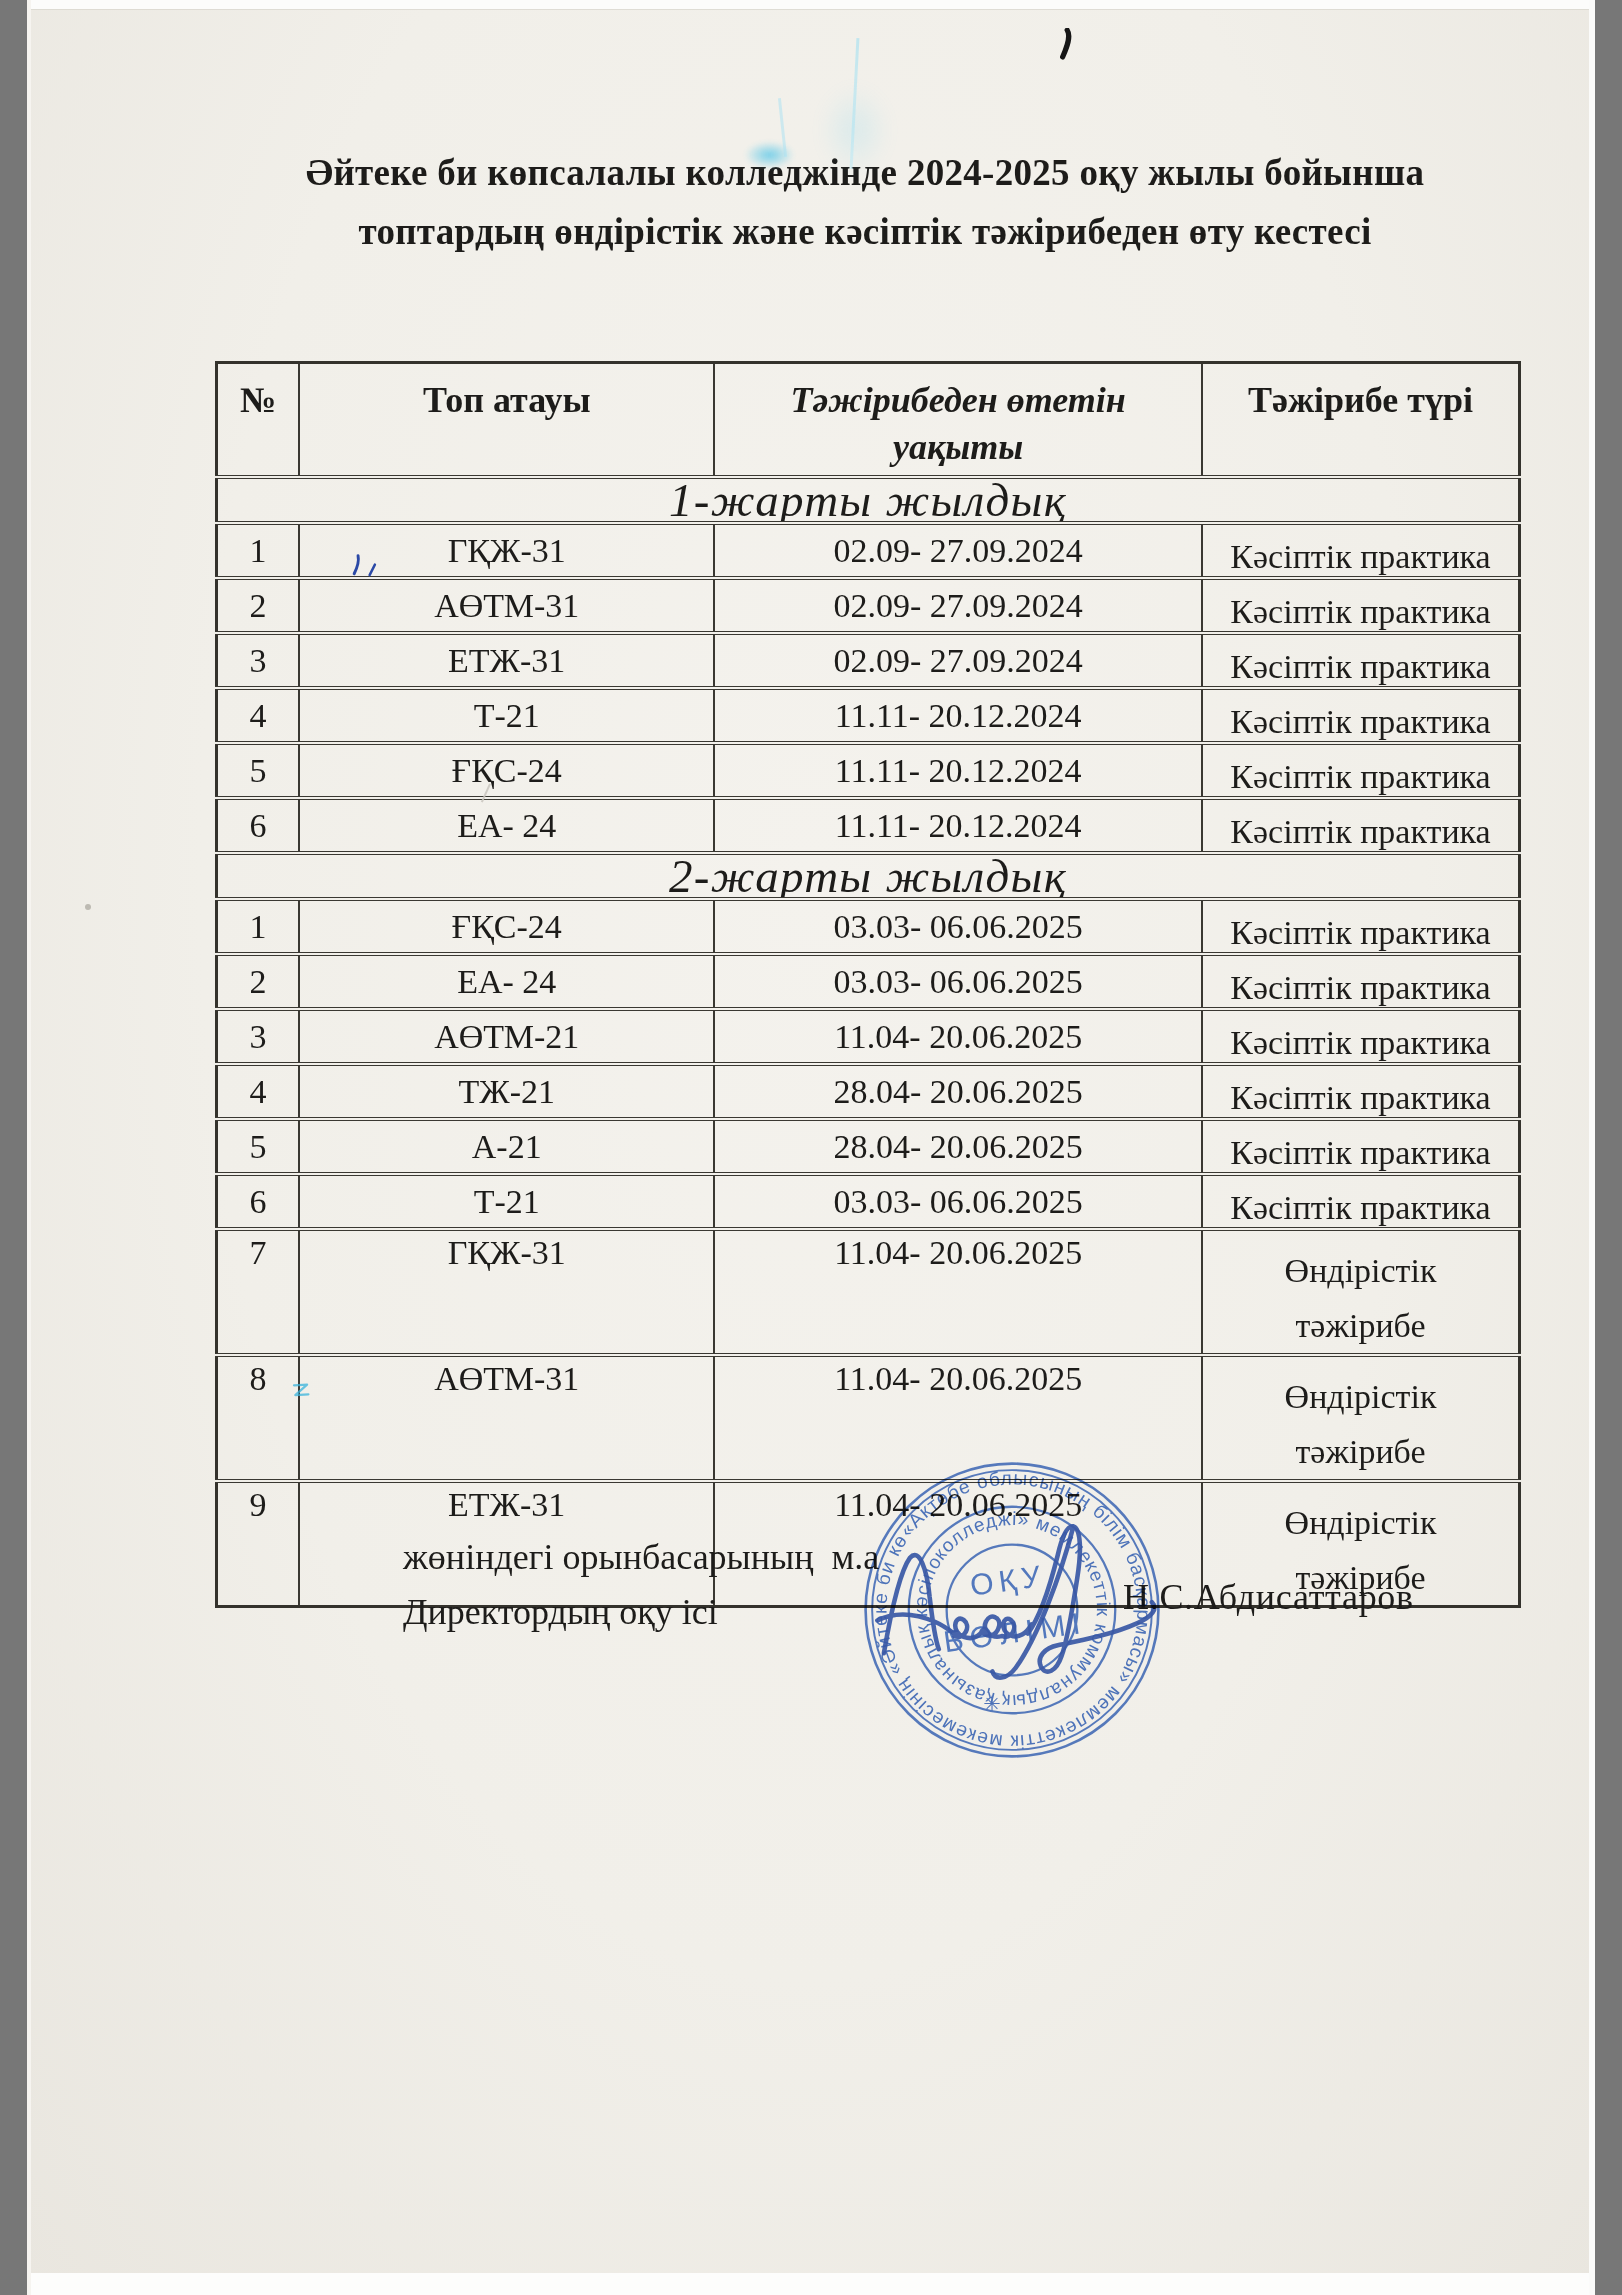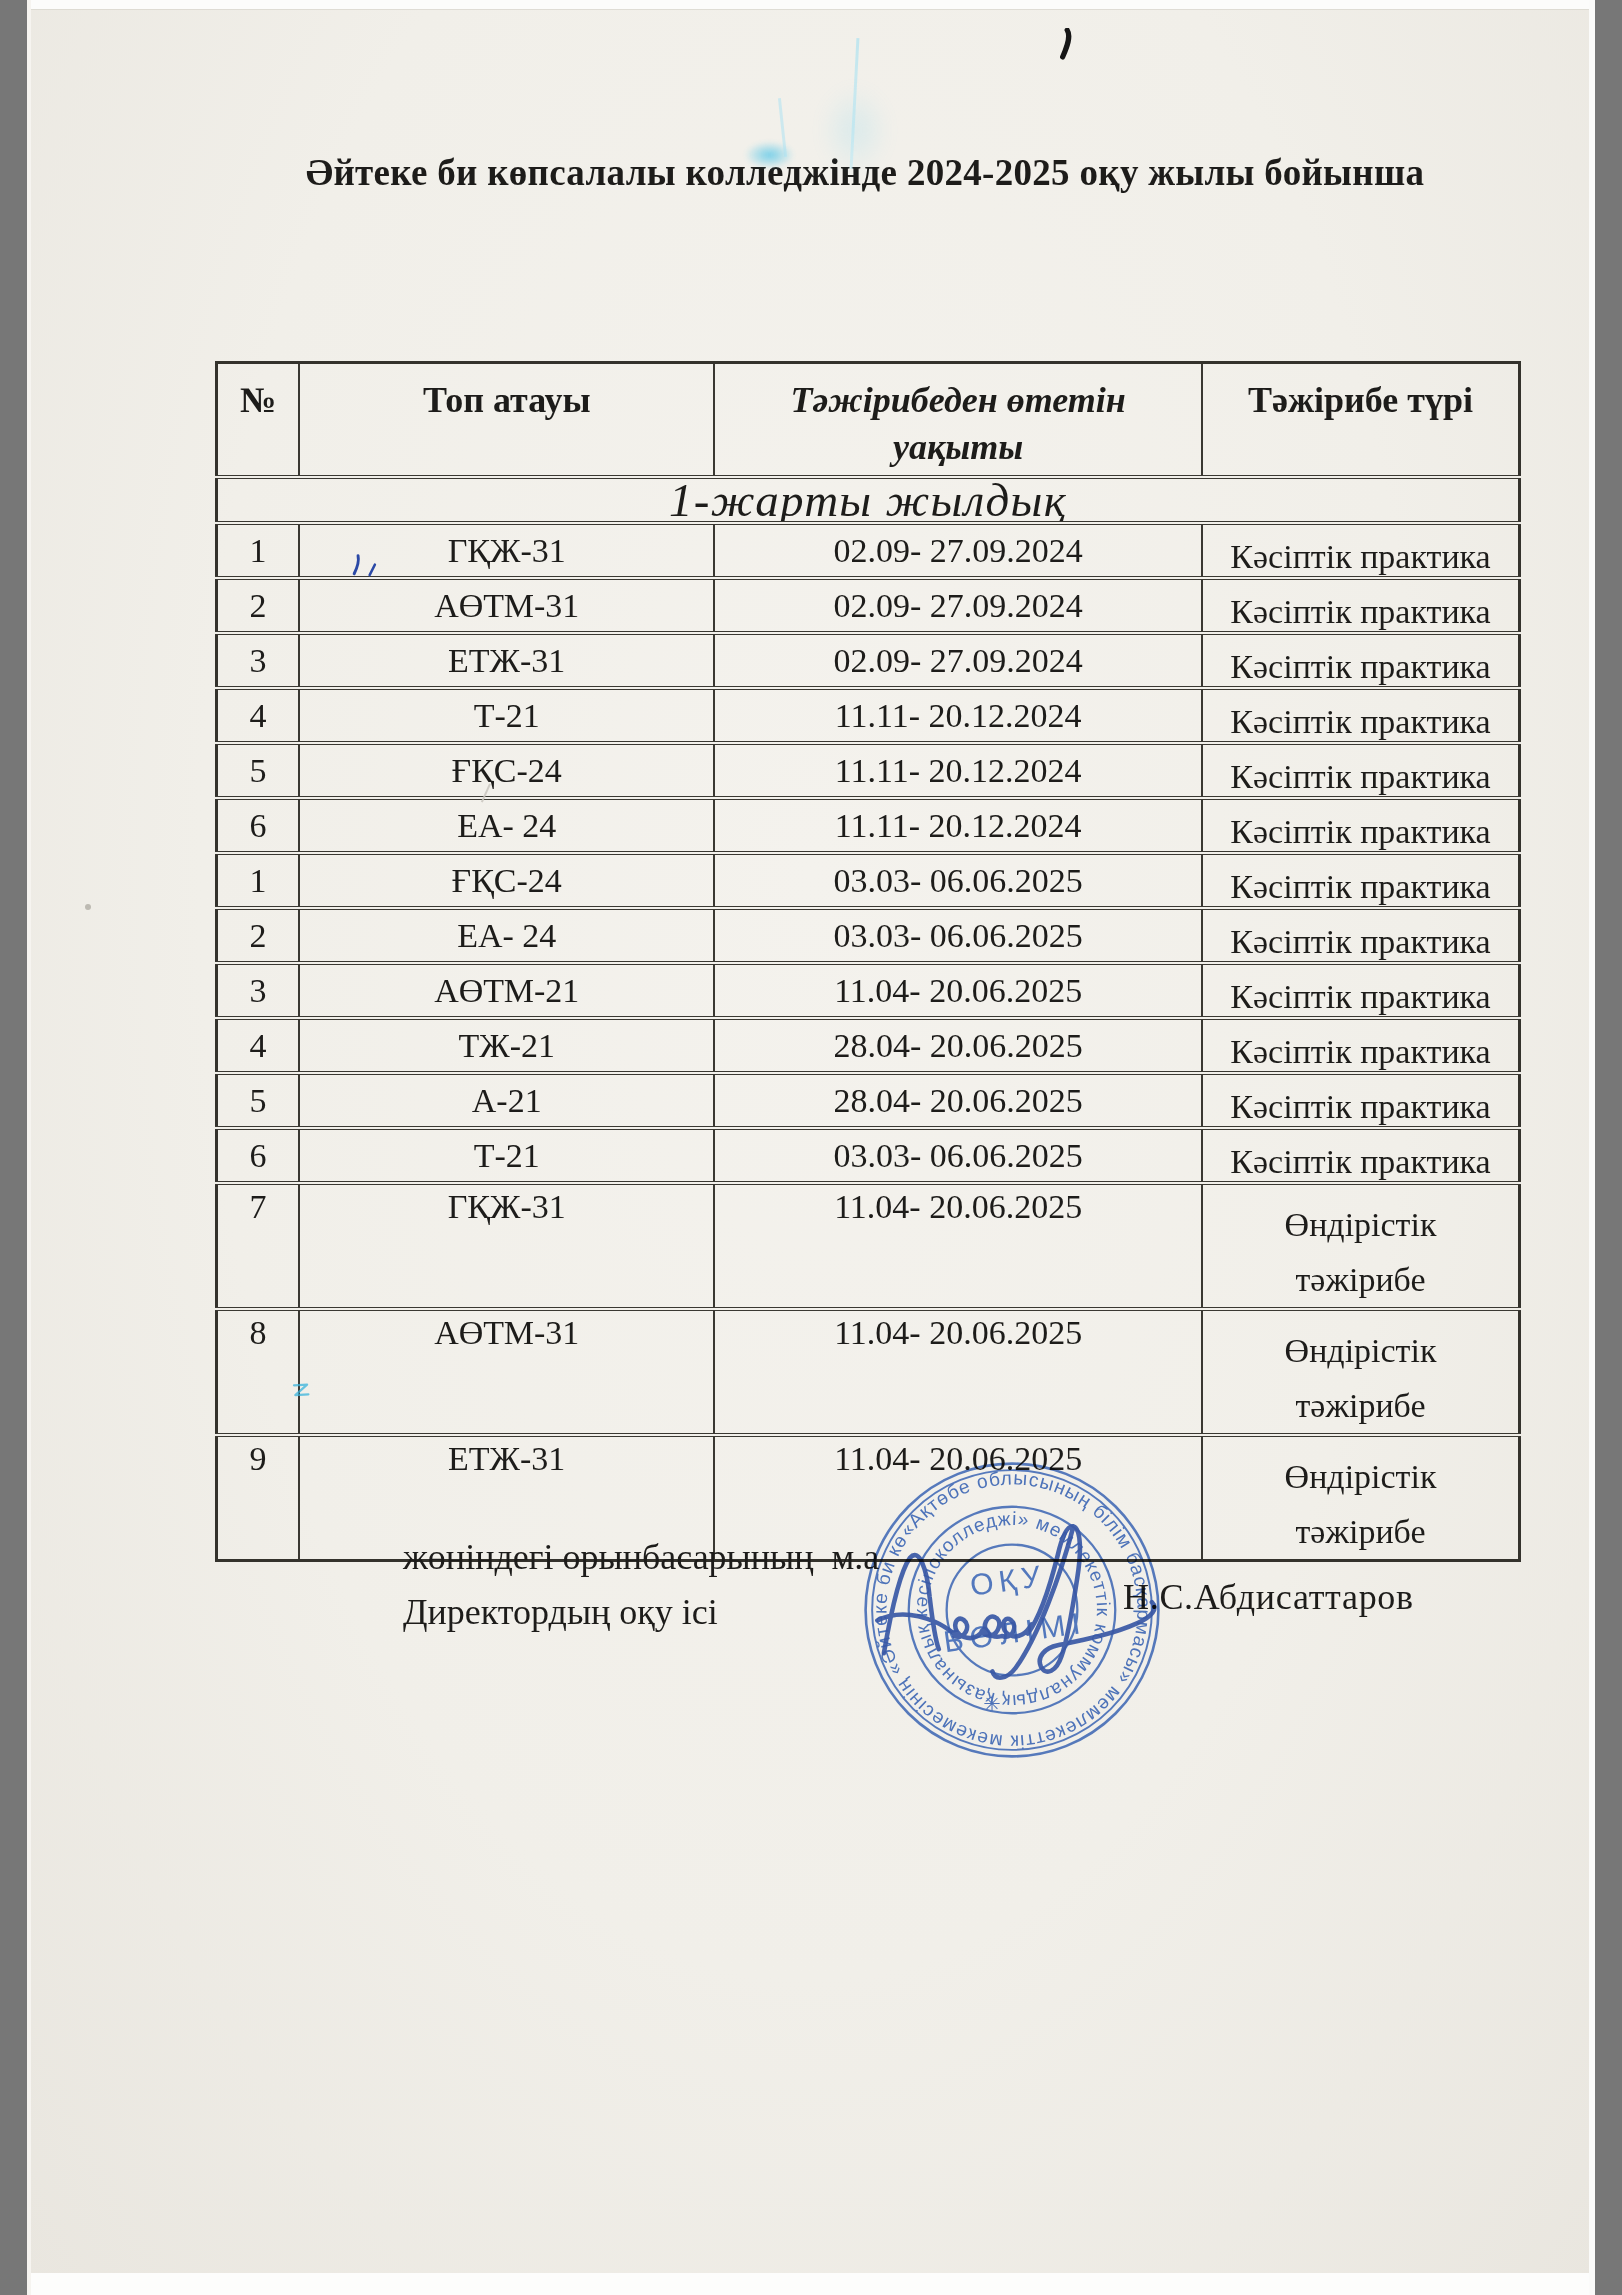--- a/index.html
+++ b/index.html
@@ -85,20 +85,21 @@
 <div class="page">
 
   <div class="edge-top"></div>
   <div class="edge-hairline"></div>
   <div class="edge-bottom"></div>
   <div class="edge-right"></div>
   <div class="edge-left"></div>
 
   <div class="title">
     <div>Әйтеке би көпсалалы колледжінде 2024-2025 оқу жылы бойынша</div>
+    <div>топтардың өндірістік және кәсіптік тәжірибеден өту кестесі</div>
   </div>
 
   <table class="doc-table">
     <colgroup>
       <col style="width:82px">
         <col style="width:412px">
         <col style="width:484px">
         <col style="width:315px">
     </colgroup>
     <thead>
@@ -141,20 +142,23 @@
           <td><span class="">5</span></td>
           <td><span class="">ҒҚС-24</span></td>
           <td><span class="">11.11- 20.12.2024</span></td>
           <td><span class="type-span">Кәсіптік практика</span></td>
         </tr>
         <tr class="data-row">
           <td><span class="">6</span></td>
           <td><span class="">ЕА- 24</span></td>
           <td><span class="">11.11- 20.12.2024</span></td>
           <td><span class="type-span">Кәсіптік практика</span></td>
+        </tr>
+        <tr class="section-row">
+          <td colspan="4">2-жарты жылдық</td>
         </tr>
         <tr class="data-row">
           <td><span class="">1</span></td>
           <td><span class="">ҒҚС-24</span></td>
           <td><span class="">03.03- 06.06.2025</span></td>
           <td><span class="type-span">Кәсіптік практика</span></td>
         </tr>
         <tr class="data-row">
           <td><span class="">2</span></td>
           <td><span class="">ЕА- 24</span></td>

